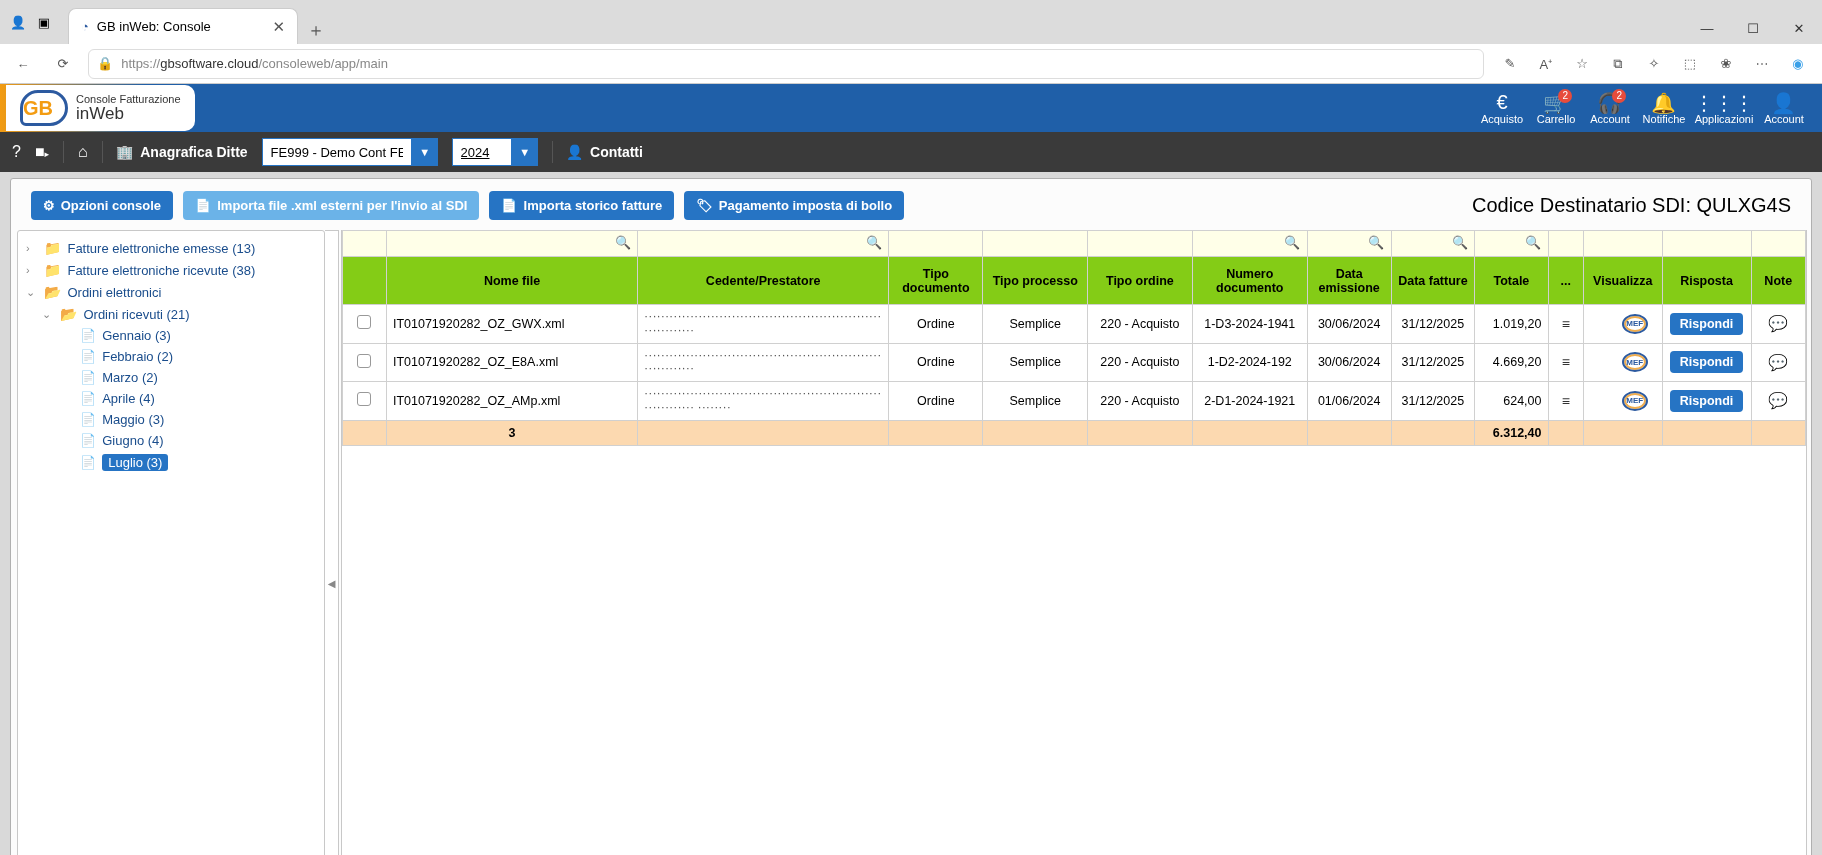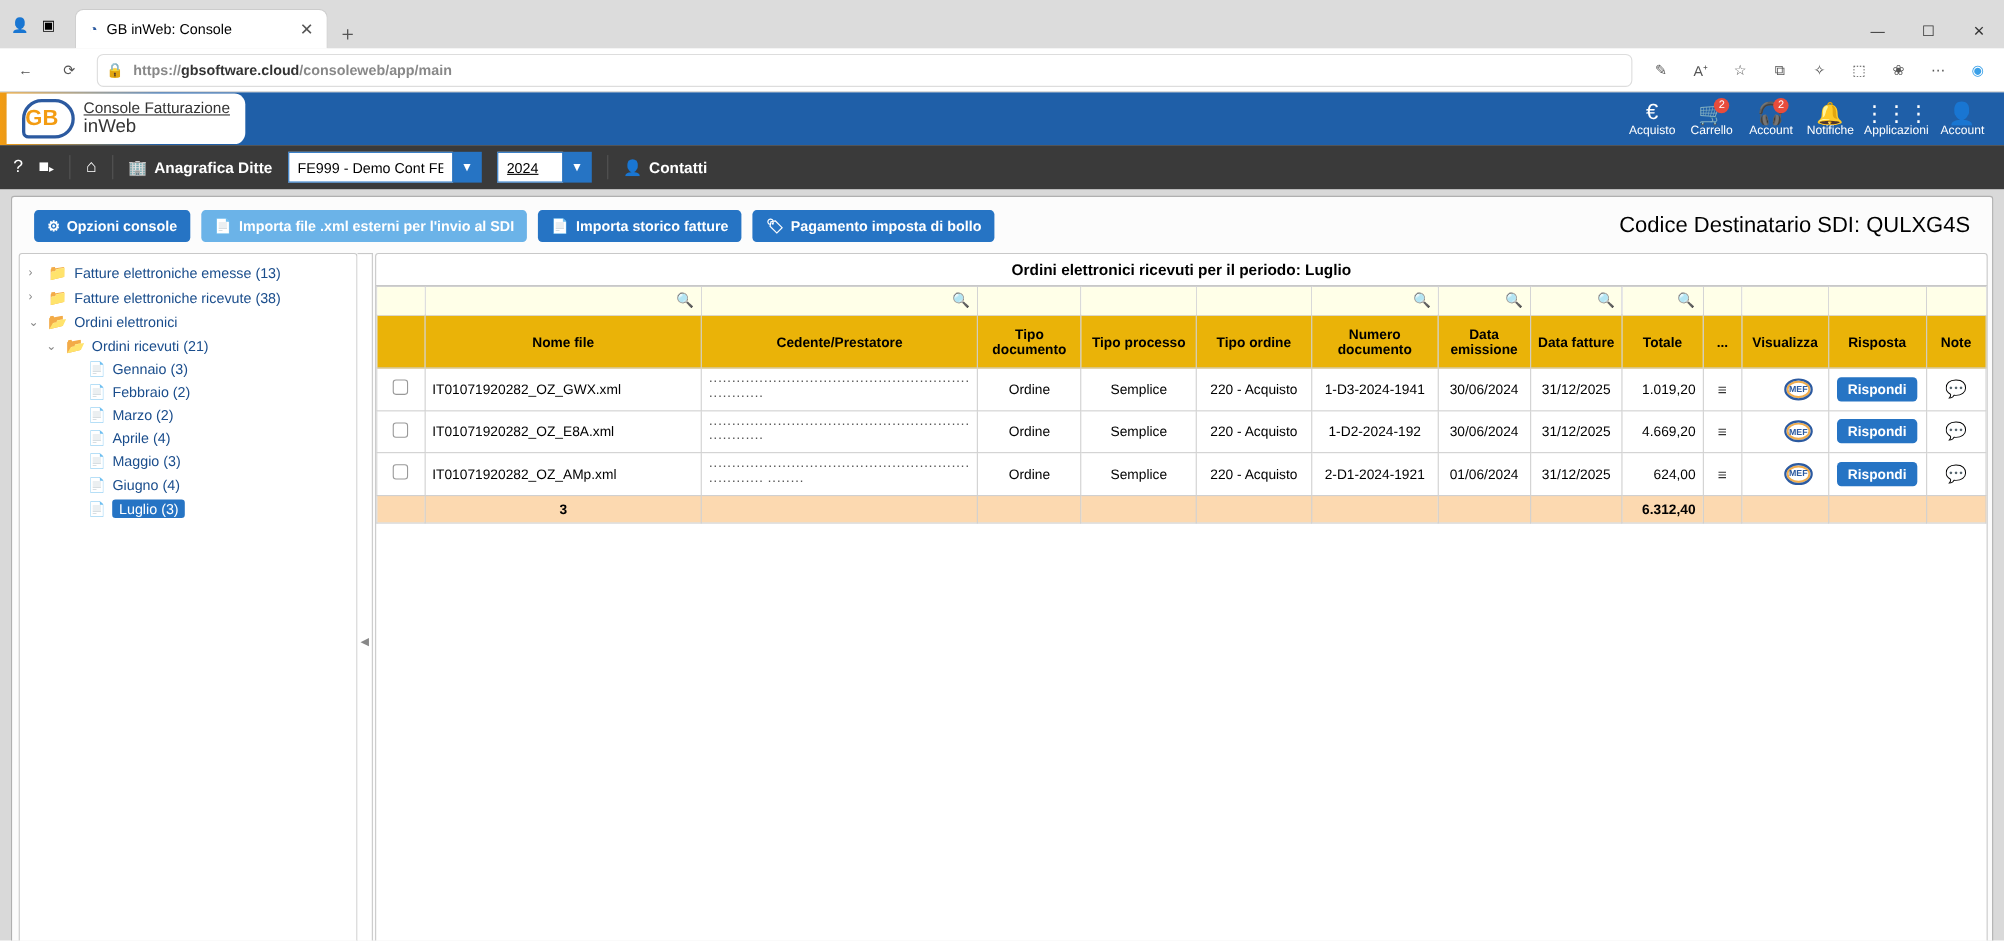--- a/index.html
+++ b/index.html
@@ -11,31 +11,31 @@
 .tb-left { display: flex; align-items: center; gap: 6px; padding: 0 8px; height: 100%; }
 .tb-ico { width: 20px; height: 20px; border-radius: 4px; display: flex; align-items: center; justify-content: center; }
 .tab { background: #fff; border-radius: 8px 8px 0 0; height: 36px; display: flex; align-items: center; padding: 0 12px; margin-left: 6px; gap: 8px; min-width: 230px; border: 1px solid #ccc; border-bottom: none;}
 .tab-close { font-size: 15px; color: #555; }
 .newtab { width: 28px; height: 28px; display:flex; align-items:center; justify-content:center; color:#555; font-size:18px; margin-left:4px; }
 .win-ctrl { margin-left: auto; display: flex; }
 .win-btn { width: 46px; height: 32px; display:flex; align-items:center; justify-content:center; color:#333; font-size:13px;}
 .addrbar { height: 40px; background: #fff; display: flex; align-items: center; padding: 0 8px; gap: 10px; border-bottom: 1px solid #ccc;}
 .nav-btn { width: 30px; height: 30px; display:flex; align-items:center; justify-content:center; color:#555; border-radius:4px;}
 .url-box { flex:1; display:flex; align-items:center; gap:8px; background:#fff; border:1px solid #ddd; border-radius:6px; height:30px; padding:0 8px; color:#666;}
-.url-text { color:#888;font-weight:bold; }
+.url-text { color:#888; }
 .url-host { color:#333; }
 .addr-right { display:flex; gap:4px; }
 .addr-ico { width:32px; height:32px; display:flex; align-items:center; justify-content:center; color:#555;}
 
 
 .app-header { height: 48px; background: linear-gradient(to right, #f39c12 0%, #1f5fa8 8%, #1f5fa8 100%); display:flex; align-items:center; color:#fff; }
 .logo-wrap { background:#fff; height:46px; padding:2px 14px; display:flex; align-items:center; border-radius:0 10px 10px 0; margin-left:6px; gap:8px;}
 .logo-cloud { width:48px; height:36px; border:3px solid #2c5aa0; border-radius:18px 18px 18px 6px; display:flex; align-items:center; justify-content:flex-start; color:#f39c12; font-weight:bold; font-size:20px; position:relative;}
 .logo-text { color:#333; line-height:1.1; }
-.logo-text .l1 { font-size:14px;text-decoration:underline; }
+.logo-text .l1 { font-size:11px; }
 .logo-text .l2 { font-size:17px; font-weight:400; }
 .hdr-right { margin-left:auto; display:flex; gap:6px; padding-right:14px; }
 .hdr-item { text-align:center; color:#fff; font-size:11px; min-width:48px; position:relative; cursor:pointer;}
 .hdr-item .icon { font-size:20px; height:22px; display:block; }
 .hdr-badge { position:absolute; top:-2px; right:8px; background:#e74c3c; color:#fff; border-radius:8px; font-size:10px; padding:0 4px; line-height:14px;}
 
 
 .navbar { height: 40px; background:#3a3a3a; display:flex; align-items:center; padding:0 12px; gap:14px; color:#fff; }
 .nav-ico { color:#fff; font-size:16px; cursor:pointer; }
 .nav-sep { width:1px; height:22px; background:#555; }
@@ -68,21 +68,21 @@
 
 .collapse-handle { width:14px; background:#fff; border:1px solid #c8c8c8; border-left:none; display:flex; align-items:center; justify-content:center; color:#888; cursor:pointer; font-size:10px; margin-bottom:2px;}
 
 .grid-wrap { flex:1; display:flex; flex-direction:column; margin-left:2px; margin-bottom:2px;}
 .grid-title { background:#fff; border:1px solid #c8c8c8; text-align:center; padding:6px; font-weight:bold; font-size:14px; border-radius:3px 3px 0 0;}
 .grid-scroll { flex:1; border:1px solid #c8c8c8; border-top:none; overflow:auto; background:#fff;}
 table.grid { border-collapse:collapse; width:100%; table-layout:fixed;}
 table.grid th, table.grid td { border:1px solid #d0d0d0; padding:5px 6px; font-size:12.5px; }
 table.grid tr.filter-row td { background:#ffffe8; padding:3px; position:relative; height:26px;}
 .search-ico { position:absolute; right:6px; top:4px; color:#666; font-size:13px; cursor:pointer;}
-table.grid tr.head-row th { background:#eab308; font-weight:bold; text-align:center; vertical-align:middle; height:48px;}
+table.grid tr.head-row th { background:#84cc16; font-weight:bold; text-align:center; vertical-align:middle; height:48px;}
 table.grid tbody td { text-align:center; }
 table.grid tbody td.left { text-align:left; }
 table.grid tbody td.right { text-align:right;margin-top:16px; }
 .chk { width:14px; height:14px; border:1px solid #999; border-radius:3px; display:inline-block; background:#fff;}
 .rispondi-btn { background:#2674c4; color:#fff; border:none; border-radius:4px; padding:4px 10px; font-size:12.5px; font-weight:600; cursor:pointer;}
 .mef-logo { display:inline-flex; width:26px; height:20px; border:2px solid #2c5aa0; border-radius:50%; align-items:center; justify-content:center; font-size:8px; color:#2c5aa0; font-weight:bold; box-shadow:0 0 0 2px #f0ad4e inset;margin-left:24px;}
 .row-menu { font-size:14px; color:#333; }
 tr.total-row td { background:#fcd9b0; font-weight:bold; }
 .cedente { font-size:10px; color:#555; filter:blur(0.3px); word-break:break-all; line-height:1.1;}
 </style>
@@ -251,21 +251,20 @@
       <div class="tree-row tree-indent2 selected">
           <span class="tree-caret"></span>
           <span class="tree-file">📄</span>
           <span class="tree-label">Luglio (3)</span>
         </div>
     </div>
 
     <div class="collapse-handle">◀</div>
 
     <div class="grid-wrap">
-      <div class="grid-title">Ordini elettronici ricevuti per il periodo: Luglio</div>
       <div class="grid-scroll">
         <table class="grid">
           <colgroup>
             <col style="width:42px">
               <col style="width:240px">
               <col style="width:240px">
               <col style="width:90px">
               <col style="width:100px">
               <col style="width:100px">
               <col style="width:110px">

